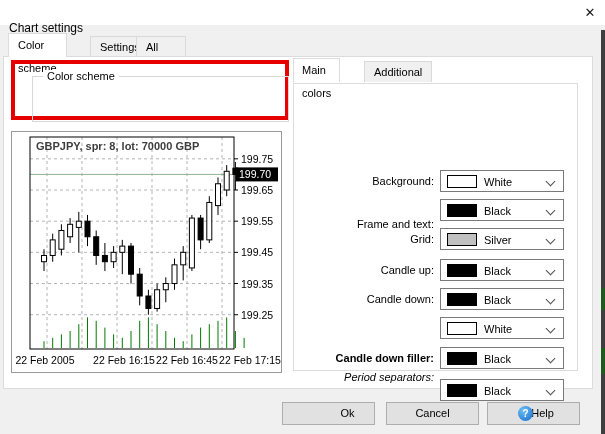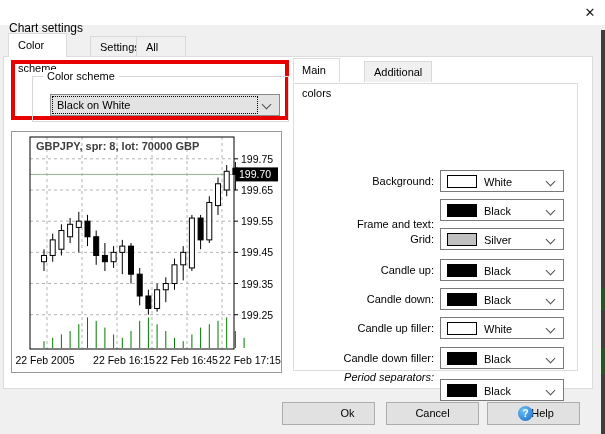--- a/index.html
+++ b/index.html
@@ -78,24 +78,20 @@
     <div id="tab-color-scheme" class="tab active">Color scheme</div>
     <div id="tab-settings" class="tab">Settings</div>
     <div id="tab-allcharts" class="tab">All charts</div>
   </div>
 
   <div id="page" class="abs">
 
     <div id="red-rect" class="abs">
       <div id="groupbox" class="abs">
         <div id="groupbox-label" class="abs">Color scheme</div>
-        <div id="scheme-combo" class="abs">
-          <div id="scheme-combo-value" class="abs">Black on White</div>
-          <div id="scheme-chev" class="abs chev"></div>
-        </div>
       </div>
     </div>
 
     <div id="preview" class="abs">
       <svg id="chart-svg" width="269" height="240">
           <line x1="18" y1="26.82352941176236" x2="222" y2="26.82352941176236" stroke="#b4b4b4" stroke-width="1" stroke-dasharray="3,3"></line>
           <line x1="18" y1="57.999999999995566" x2="222" y2="57.999999999995566" stroke="#b4b4b4" stroke-width="1" stroke-dasharray="3,3"></line>
           <line x1="18" y1="89.17647058822878" x2="222" y2="89.17647058822878" stroke="#b4b4b4" stroke-width="1" stroke-dasharray="3,3"></line>
           <line x1="18" y1="120.35294117647084" x2="222" y2="120.35294117647084" stroke="#b4b4b4" stroke-width="1" stroke-dasharray="3,3"></line>
           <line x1="18" y1="151.52941176470407" x2="222" y2="151.52941176470407" stroke="#b4b4b4" stroke-width="1" stroke-dasharray="3,3"></line>
@@ -235,28 +231,27 @@
         <div class="combo-chev chev"></div>
       </div>
 
       <div class="row-label" style="top: 204px;">Candle down:</div>
       <div class="color-combo" style="top: 204px;">
         <div class="swatch" style="background: rgb(0, 0, 0);"></div>
         <div class="combo-text">Black</div>
         <div class="combo-chev chev"></div>
       </div>
 
-      <div class="row-label" style="top: 233px;">Candle up filler:</div>
       <div class="color-combo" style="top: 233px;">
         <div class="swatch" style="background: rgb(255, 255, 255);"></div>
         <div class="combo-text">White</div>
         <div class="combo-chev chev"></div>
       </div>
 
-      <div class="row-label" style="top: 263px;">Candle down filler:</div>
+      <div class="row-label" style="top: 263px; font-weight: bold;">Candle down filler:</div>
       <div class="color-combo" style="top: 263px;">
         <div class="swatch" style="background: rgb(0, 0, 0);"></div>
         <div class="combo-text">Black</div>
         <div class="combo-chev chev"></div>
       </div>
 
       <div class="row-label" style="top: 282px; font-style: italic;">Period separators:</div>
       <div class="color-combo" style="top: 295px;">
         <div class="swatch" style="background: rgb(0, 0, 0);"></div>
         <div class="combo-text">Black</div>

